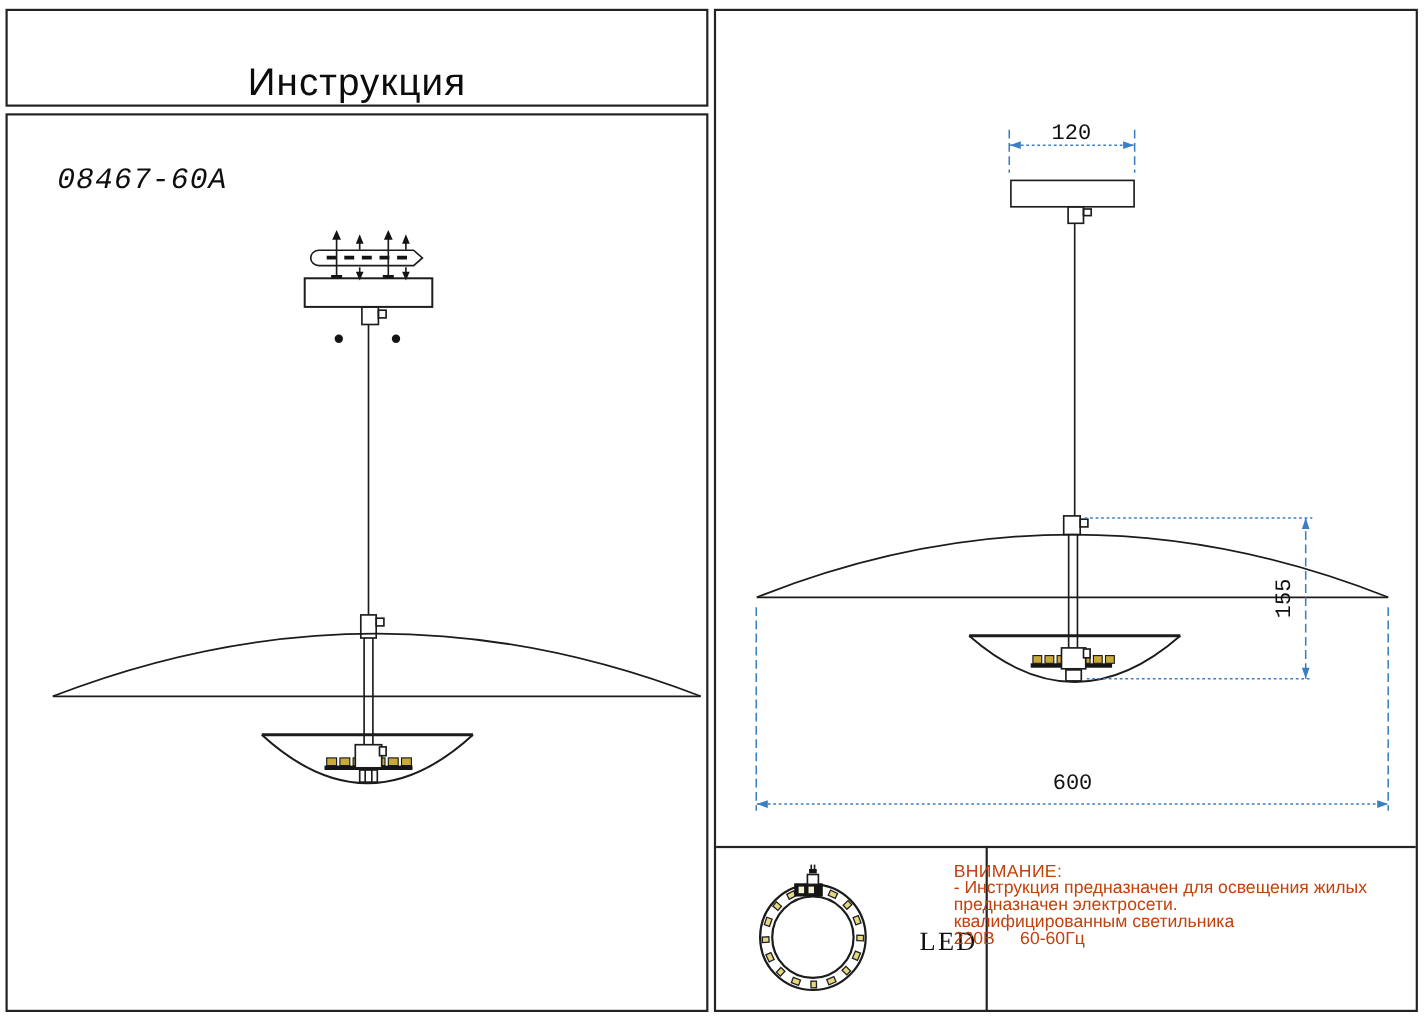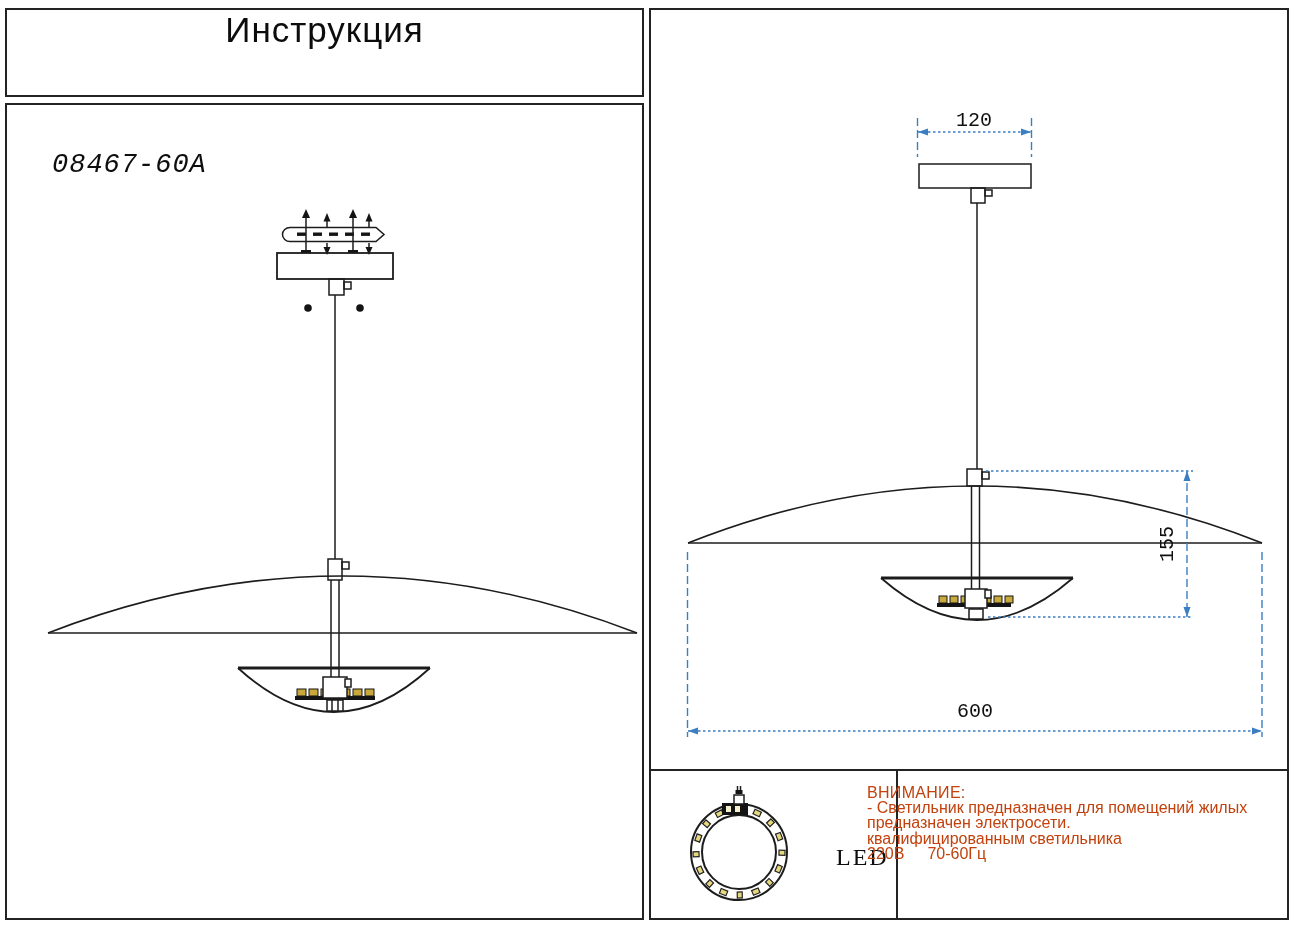--- a/index.html
+++ b/index.html
@@ -1,21 +1,21 @@
 <!DOCTYPE html>
 <html><head>
 <meta charset="utf-8">
 <style>
   * { margin:0; padding:0; box-sizing:border-box; }
   body { background:#fff; font-family:"Liberation Sans", sans-serif; }
   .page { position:relative; width:1296px; height:928px; background:#ffffff; overflow:hidden; }
 
   .box { position:absolute; border:2px solid #232323; background:#fff; }
   .panel-title { left:5px; top:8px; width:639px; height:89px;
-                 display:flex; align-items:flex-start; justify-content:center; }
+                 display:flex; align-items:flex-end; justify-content:center; }
   .panel-title .t { font-size:35px; color:#0c0c0c; letter-spacing:1px; }
   .panel-left { left:5px; top:103px; width:639px; height:817px; }
   .panel-right { left:649px; top:8px; width:640px; height:912px; }
 
   .divider-h { position:absolute; left:651px; top:769px; width:636px; height:2px; background:#232323; }
   .divider-v { position:absolute; left:896px; top:769px; width:2px; height:151px; background:#232323; }
 
   .model { position:absolute; left:52px; top:150px; font-family:"Liberation Mono", monospace;
            font-size:27px; color:#0e0e0e; letter-spacing:1px;font-style:italic; }
 
@@ -241,22 +241,22 @@
         <line x1="-1.5" y1="-66" x2="-1.5" y2="-62" stroke-width="1.5"></line>
         <line x1="1.5" y1="-66" x2="1.5" y2="-62" stroke-width="1.5"></line>
       </g>
     </g>
   </svg>
 
   <div class="led-label">LED</div>
 
   <div class="warning">
     <div class="hd">ВНИМАНИЕ:</div>
-    <div class="warn-line">- Светильник предназначен для помещений жилых</div>
+    <div class="warn-line">- Инструкция предназначен для освещения жилых</div>
     <div class="warn-line">предназначен электросети.</div>
     <div class="warn-line">квалифицированным светильника</div>
     <div class="power-row">
       <span>220В</span>
-      <span>70-60Гц</span>
+      <span>60-60Гц</span>
     </div>
   </div>
 
 </div>
 
 </body></html>

